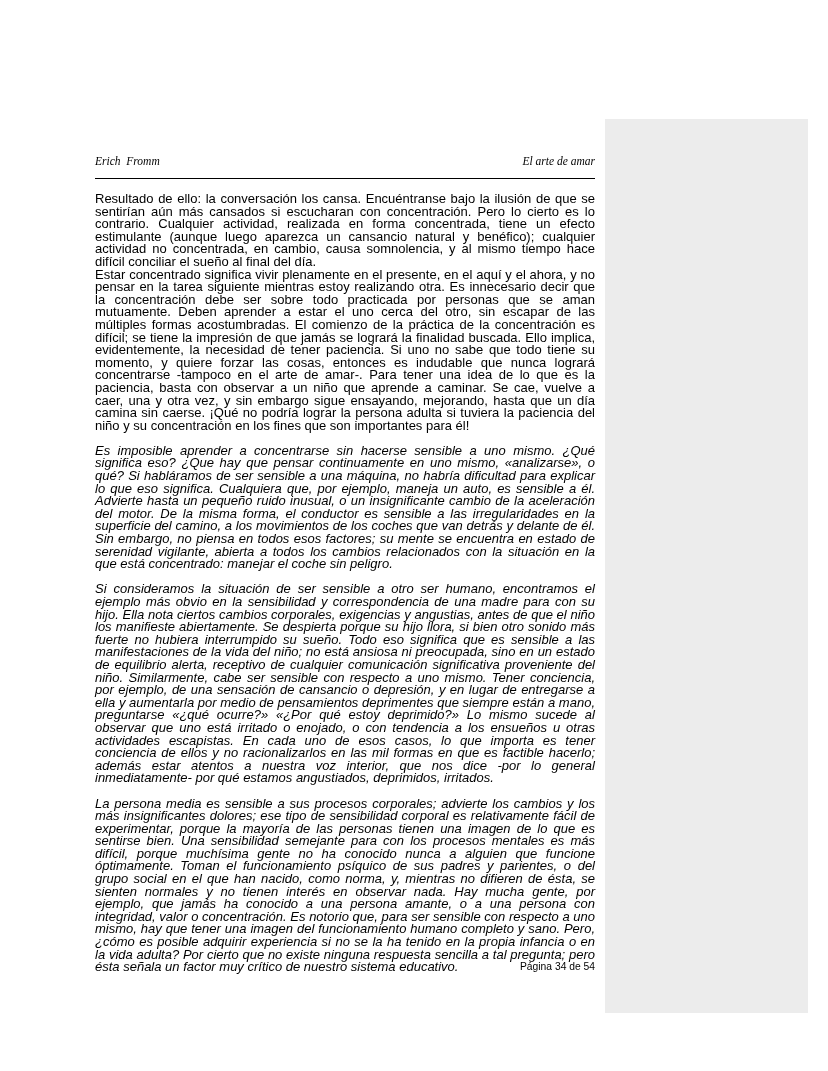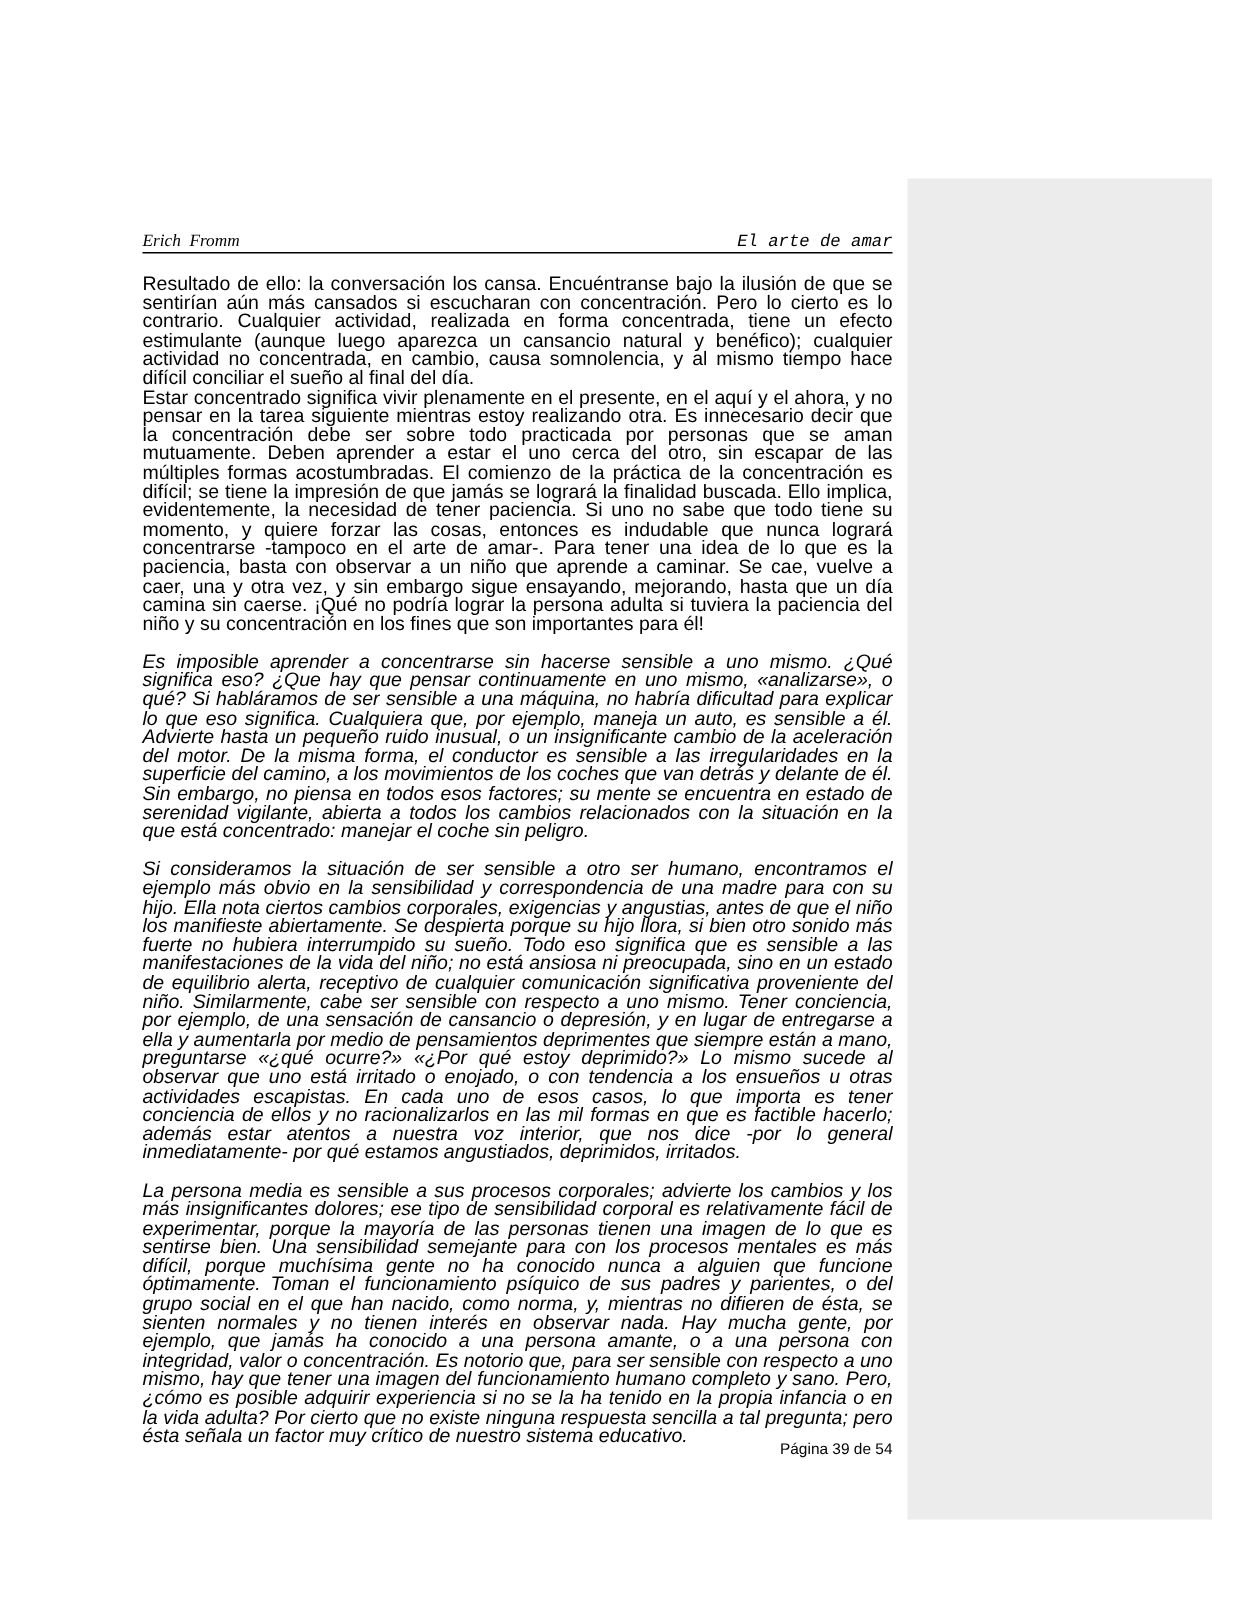--- a/index.html
+++ b/index.html
@@ -39,29 +39,28 @@
   }
   .header-line {
     display: flex;
     justify-content: space-between;
     align-items: baseline;
     font-family: "Liberation Serif", serif;
     font-size: 11.5px;
     font-style: italic;
     color: #000;
     border-bottom: 1px solid #000;
-    padding-bottom: 0;
+    padding-bottom: 11px;
     width: 500px;
   }
   .header-left {
     white-space: pre;
   }
   .header-right {
     white-space: pre;
-    font-family: Liberation Mono, monospace;
   }
   .body-text {
     margin-top: 14px;
     font-size: 13px;
     line-height: 12.6px;
     color: #000;
     text-align: justify;
     width: 500px;
   }
   .body-text p {
@@ -99,16 +98,16 @@
       <p>Resultado de ello: la conversación los cansa. Encuéntranse bajo la ilusión de que se sentirían aún más cansados si escucharan con concentración. Pero lo cierto es lo contrario. Cualquier actividad, realizada en forma concentrada, tiene un efecto estimulante (aunque luego aparezca un cansancio natural y benéfico); cualquier actividad no concentrada, en cambio, causa somnolencia, y al mismo tiempo hace difícil conciliar el sueño al final del día.</p>
       <p>Estar concentrado significa vivir plenamente en el presente, en el aquí y el ahora, y no pensar en la tarea siguiente mientras estoy realizando otra. Es innecesario decir que la concentración debe ser sobre todo practicada por personas que se aman mutuamente. Deben aprender a estar el uno cerca del otro, sin escapar de las múltiples formas acostumbradas. El comienzo de la práctica de la concentración es difícil; se tiene la impresión de que jamás se logrará la finalidad buscada. Ello implica, evidentemente, la necesidad de tener paciencia. Si uno no sabe que todo tiene su momento, y quiere forzar las cosas, entonces es indudable que nunca logrará concentrarse -tampoco en el arte de amar-. Para tener una idea de lo que es la paciencia, basta con observar a un niño que aprende a caminar. Se cae, vuelve a caer, una y otra vez, y sin embargo sigue ensayando, mejorando, hasta que un día camina sin caerse. ¡Qué no podría lograr la persona adulta si tuviera la paciencia del niño y su concentración en los fines que son importantes para él!</p>
       <p class="gap">Es imposible aprender a concentrarse sin hacerse sensible a uno mismo. ¿Qué significa eso? ¿Que hay que pensar continuamente en uno mismo, «analizarse», o qué? Si habláramos de ser sensible a una máquina, no habría dificultad para explicar lo que eso significa. Cualquiera que, por ejemplo, maneja un auto, es sensible a él. Advierte hasta un pequeño ruido inusual, o un insignificante cambio de la aceleración del motor. De la misma forma, el conductor es sensible a las irregularidades en la superficie del camino, a los movimientos de los coches que van detrás y delante de él. Sin embargo, no piensa en todos esos factores; su mente se encuentra en estado de serenidad vigilante, abierta a todos los cambios relacionados con la situación en la que está concentrado: manejar el coche sin peligro.</p>
       <p class="gap">Si consideramos la situación de ser sensible a otro ser humano, encontramos el ejemplo más obvio en la sensibilidad y correspondencia de una madre para con su hijo. Ella nota ciertos cambios corporales, exigencias y angustias, antes de que el niño los manifieste abiertamente. Se despierta porque su hijo llora, si bien otro sonido más fuerte no hubiera interrumpido su sueño. Todo eso significa que es sensible a las manifestaciones de la vida del niño; no está ansiosa ni preocupada, sino en un estado de equilibrio alerta, receptivo de cualquier comunicación significativa proveniente del niño. Similarmente, cabe ser sensible con respecto a uno mismo. Tener conciencia, por ejemplo, de una sensación de cansancio o depresión, y en lugar de entregarse a ella y aumentarla por medio de pensamientos deprimentes que siempre están a mano, preguntarse «¿qué ocurre?» «¿Por qué estoy deprimido?» Lo mismo sucede al observar que uno está irritado o enojado, o con tendencia a los ensueños u otras actividades escapistas. En cada uno de esos casos, lo que importa es tener conciencia de ellos y no racionalizarlos en las mil formas en que es factible hacerlo; además estar atentos a nuestra voz interior, que nos dice -por lo general inmediatamente- por qué estamos angustiados, deprimidos, irritados.</p>
       <p class="gap">La persona media es sensible a sus procesos corporales; advierte los cambios y los más insignificantes dolores; ese tipo de sensibilidad corporal es relativamente fácil de experimentar, porque la mayoría de las personas tienen una imagen de lo que es sentirse bien. Una sensibilidad semejante para con los procesos mentales es más difícil, porque muchísima gente no ha conocido nunca a alguien que funcione óptimamente. Toman el funcionamiento psíquico de sus padres y parientes, o del grupo social en el que han nacido, como norma, y, mientras no difieren de ésta, se sienten normales y no tienen interés en observar nada. Hay mucha gente, por ejemplo, que jamás ha conocido a una persona amante, o a una persona con integridad, valor o concentración. Es notorio que, para ser sensible con respecto a uno mismo, hay que tener una imagen del funcionamiento humano completo y sano. Pero, ¿cómo es posible adquirir experiencia si no se la ha tenido en la propia infancia o en la vida adulta? Por cierto que no existe ninguna respuesta sencilla a tal pregunta; pero ésta señala un factor muy crítico de nuestro sistema educativo.</p>
     </div>
 
   </div>
 
   <div class="footer">
-    <span>Página 39 de 54</span>
+    <span>Página 34 de 54</span>
   </div>
 
 </div>
 
 </body></html>

